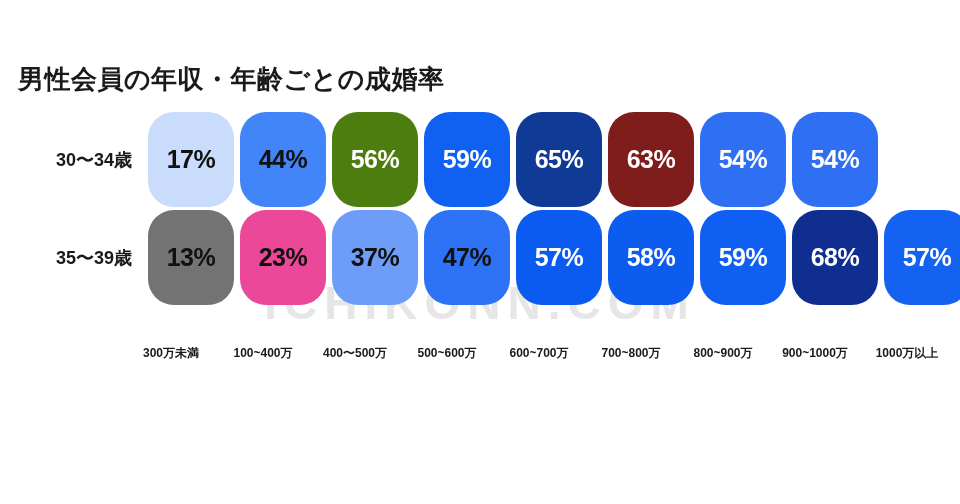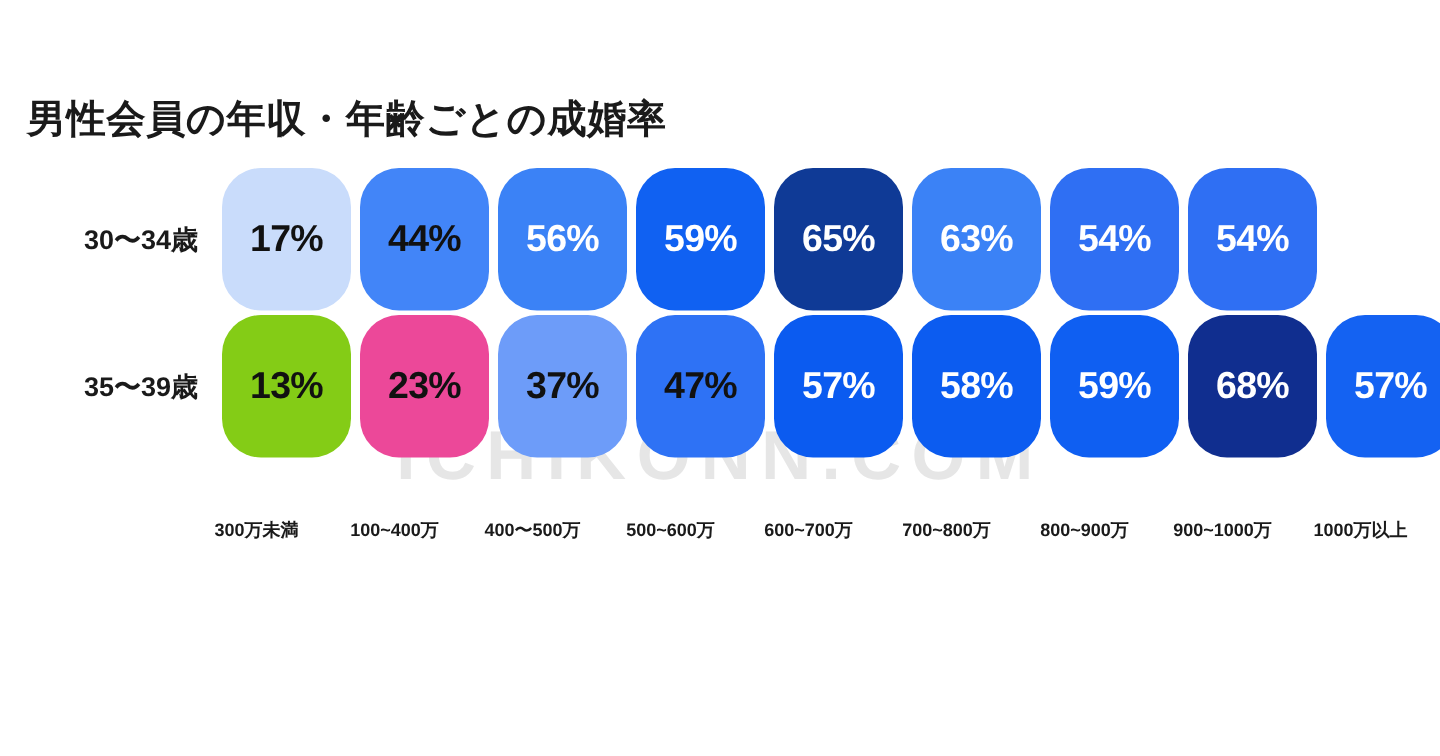--- a/index.html
+++ b/index.html
@@ -129,33 +129,33 @@
 
   <div class="title">男性会員の年収・年齢ごとの成婚率</div>
 
   <div class="chart">
 
     <div class="row">
       <div class="row-label">30〜34歳</div>
       <div class="cells">
         <div class="cell" style="background-color: rgb(201, 220, 251); color: rgb(17, 17, 17);">17%</div>
         <div class="cell" style="background-color: rgb(66, 133, 248); color: rgb(17, 17, 17);">44%</div>
-        <div class="cell" style="background-color: #3b82f6; color: rgb(255, 255, 255);">56%</div>
+        <div class="cell" style="background-color: #4d7c0f; color: rgb(255, 255, 255);">56%</div>
         <div class="cell" style="background-color: rgb(16, 97, 242); color: rgb(255, 255, 255);">59%</div>
         <div class="cell" style="background-color: rgb(15, 58, 150); color: rgb(255, 255, 255);">65%</div>
-        <div class="cell" style="background-color: #3b82f6; color: rgb(255, 255, 255);">63%</div>
+        <div class="cell" style="background-color: #7f1d1d; color: rgb(255, 255, 255);">63%</div>
         <div class="cell" style="background-color: rgb(47, 111, 243); color: rgb(255, 255, 255);">54%</div>
         <div class="cell" style="background-color: rgb(47, 111, 243); color: rgb(255, 255, 255);">54%</div>
       </div>
     </div>
 
     <div class="row">
       <div class="row-label">35〜39歳</div>
       <div class="cells">
-        <div class="cell" style="background-color: #84cc16; color: rgb(17, 17, 17);">13%</div>
+        <div class="cell" style="background-color: #737373; color: rgb(17, 17, 17);">13%</div>
         <div class="cell" style="background-color: #ec4899; color: rgb(17, 17, 17);">23%</div>
         <div class="cell" style="background-color: rgb(109, 156, 249); color: rgb(17, 17, 17);">37%</div>
         <div class="cell" style="background-color: rgb(46, 114, 245); color: rgb(17, 17, 17);">47%</div>
         <div class="cell" style="background-color: rgb(11, 91, 240); color: rgb(255, 255, 255);">57%</div>
         <div class="cell" style="background-color: rgb(12, 92, 240); color: rgb(255, 255, 255);">58%</div>
         <div class="cell" style="background-color: rgb(15, 95, 242); color: rgb(255, 255, 255);">59%</div>
         <div class="cell" style="background-color: rgb(16, 46, 143); color: rgb(255, 255, 255);">68%</div>
         <div class="cell" style="background-color: rgb(20, 98, 242); color: rgb(255, 255, 255);">57%</div>
       </div>
     </div>

